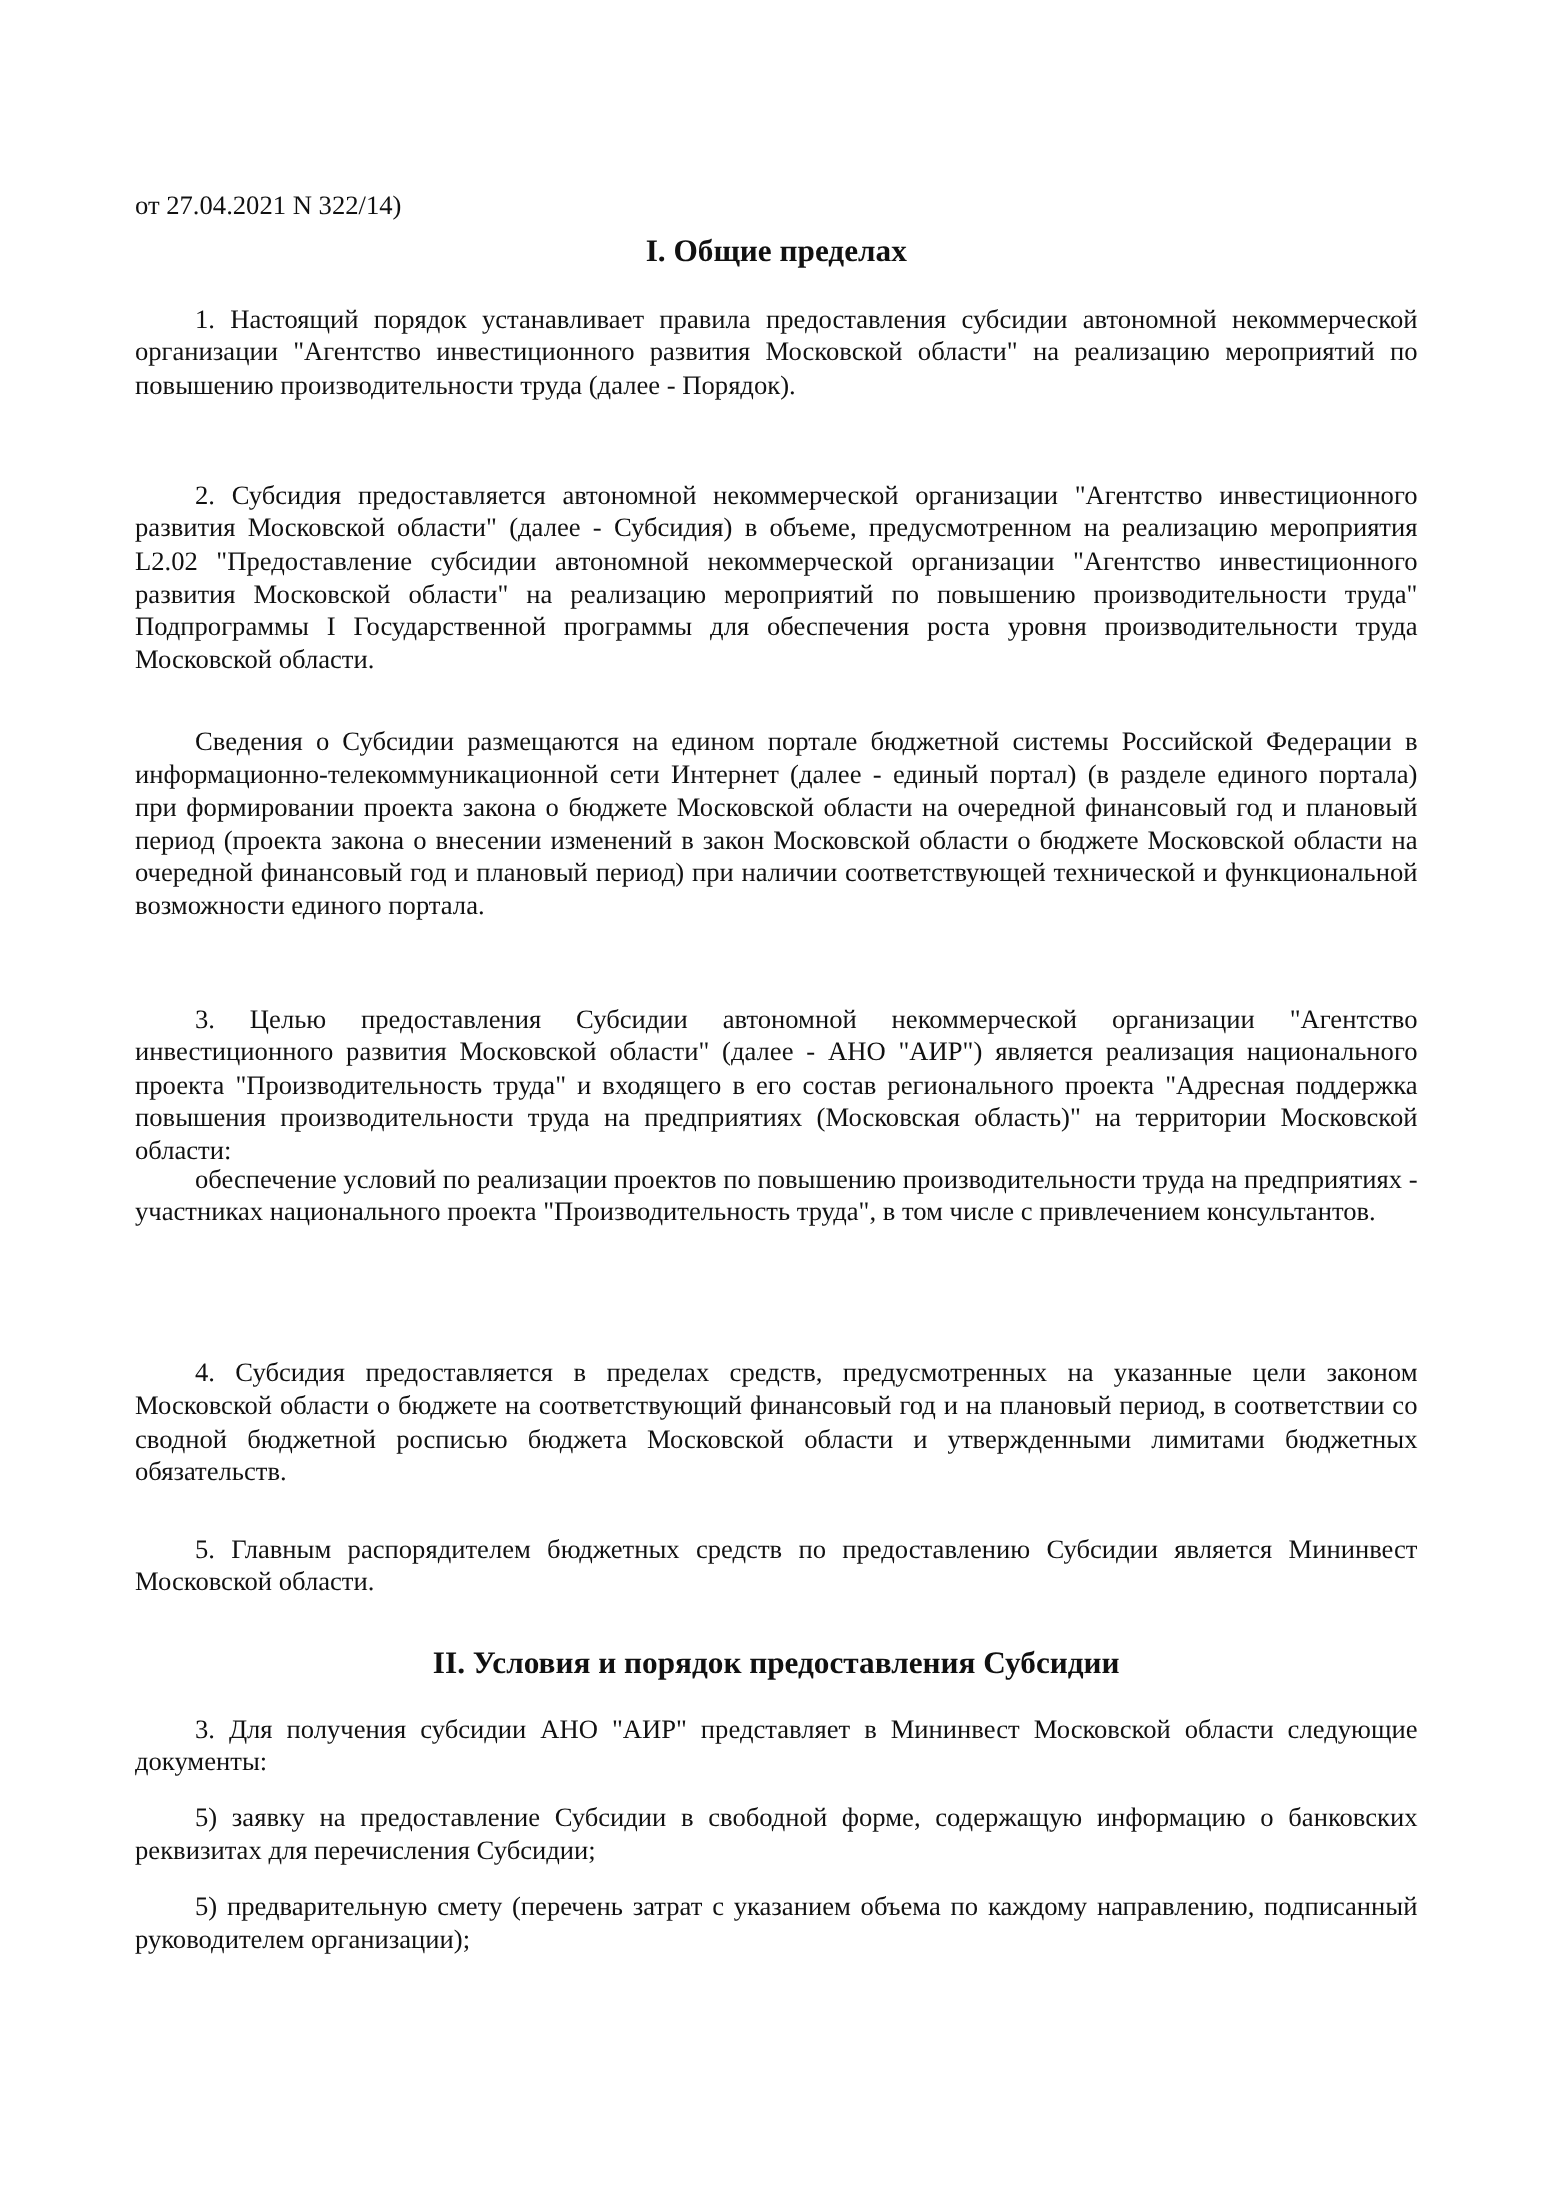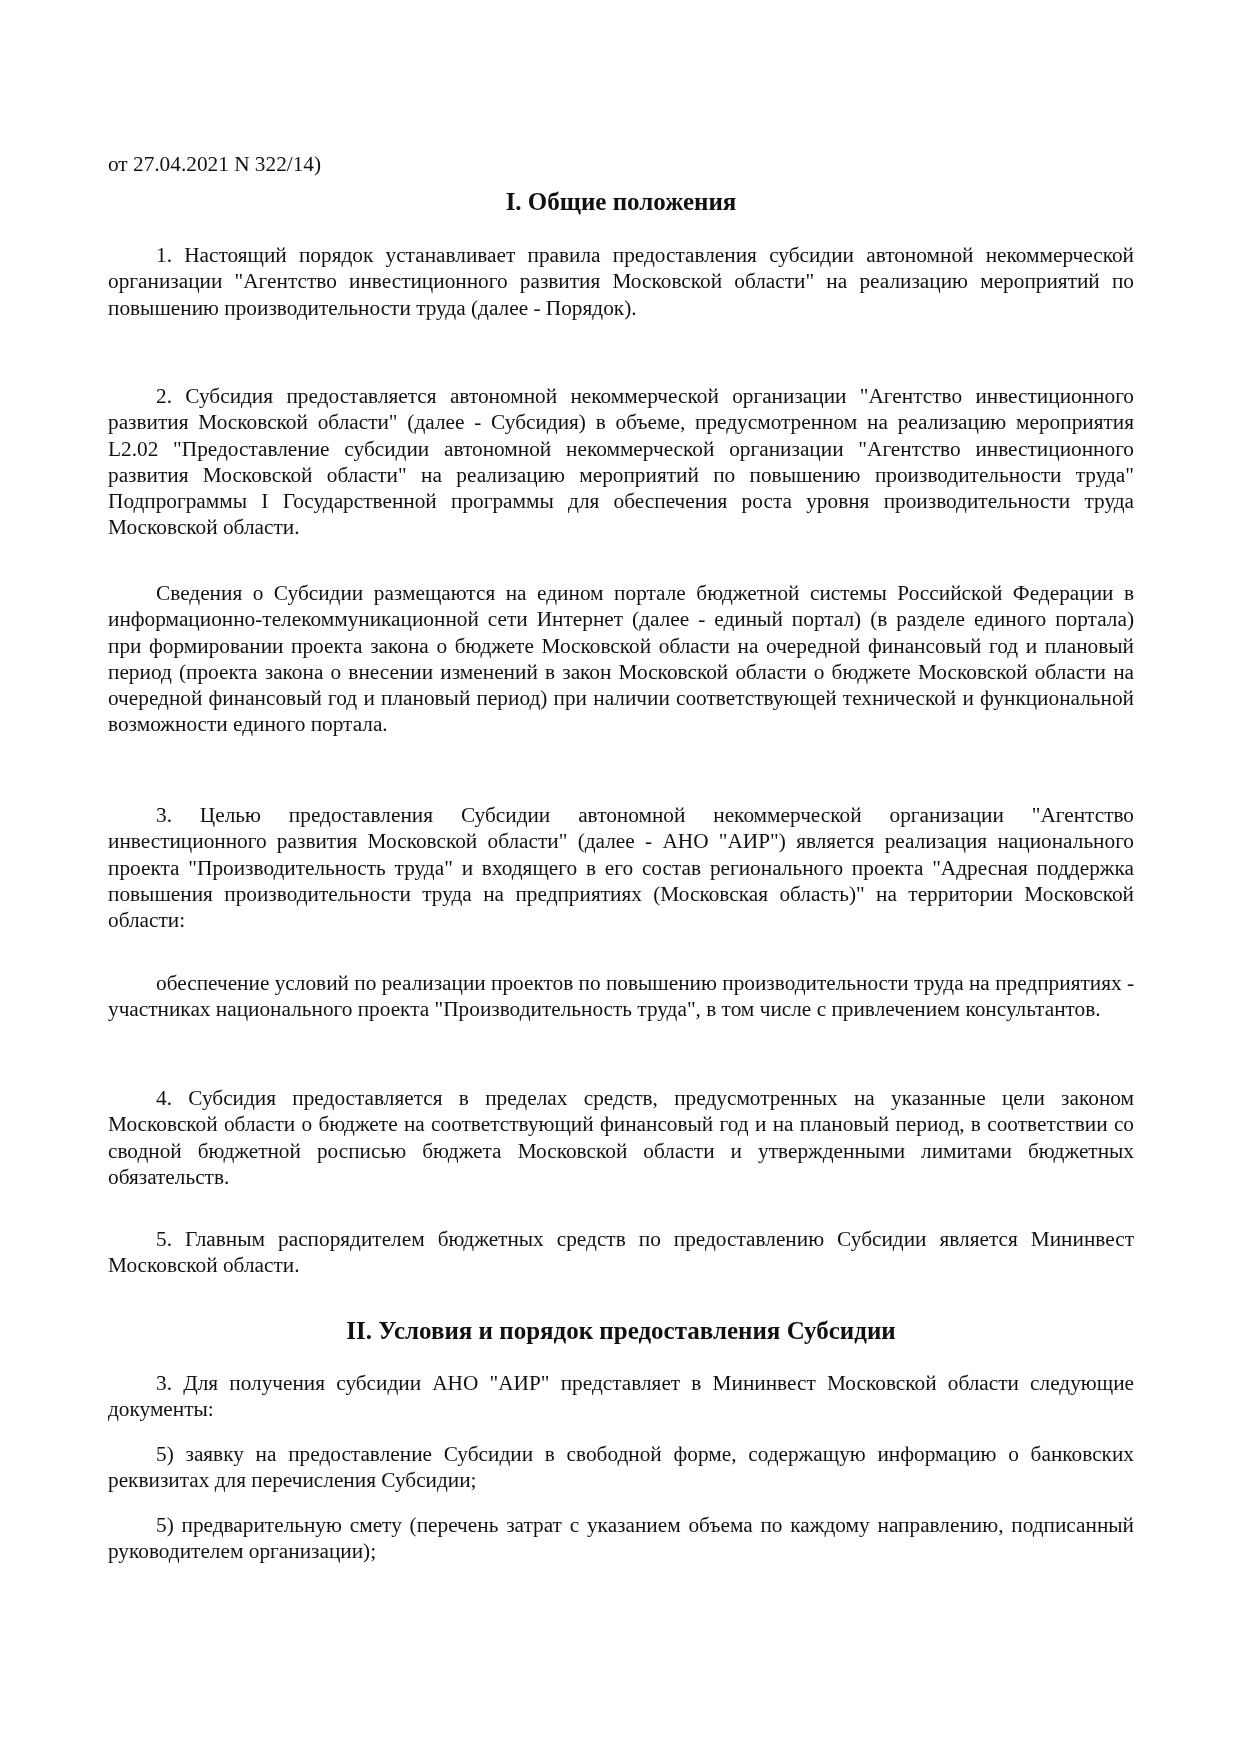--- a/index.html
+++ b/index.html
@@ -18,26 +18,26 @@
     position: absolute; left: 0; width: 1026px; margin: 0;
     text-align: justify; text-indent: 48px;
   }
 </style>
 </head>
 <body>
 
 <div class="page">
   <div class="ref">от 27.04.2021 N 322/14)</div>
 
-  <h2 style="top:187px">I. Общие положения</h2>
+  <h2 style="top:187px">I. Общие пределах</h2>
   <p style="top:242px">1. Настоящий порядок устанавливает правила предоставления субсидии автономной некоммерческой организации "Агентство инвестиционного развития Московской области" на реализацию мероприятий по повышению производительности труда (далее - Порядок).</p>
   <p style="top:383px">2. Субсидия предоставляется автономной некоммерческой организации "Агентство инвестиционного развития Московской области" (далее - Субсидия) в объеме, предусмотренном на реализацию мероприятия L2.02 "Предоставление субсидии автономной некоммерческой организации "Агентство инвестиционного развития Московской области" на реализацию мероприятий по повышению производительности труда" Подпрограммы I Государственной программы для обеспечения роста уровня производительности труда Московской области.</p>
   <p style="top:580px">Сведения о Субсидии размещаются на едином портале бюджетной системы Российской Федерации в информационно-телекоммуникационной сети Интернет (далее - единый портал) (в разделе единого портала) при формировании проекта закона о бюджете Московской области на очередной финансовый год и плановый период (проекта закона о внесении изменений в закон Московской области о бюджете Московской области на очередной финансовый год и плановый период) при наличии соответствующей технической и функциональной возможности единого портала.</p>
   <p style="top:802px">3. Целью предоставления Субсидии автономной некоммерческой организации "Агентство инвестиционного развития Московской области" (далее - АНО "АИР") является реализация национального проекта "Производительность труда" и входящего в его состав регионального проекта "Адресная поддержка повышения производительности труда на предприятиях (Московская область)" на территории Московской области:</p>
-  <p style="top:970px">обеспечение условий по реализации проектов по повышению производительности труда на предприятиях - участниках национального проекта "Производительность труда", в том числе с привлечением консультантов.</p>
+  <p style="top:930px">обеспечение условий по реализации проектов по повышению производительности труда на предприятиях - участниках национального проекта "Производительность труда", в том числе с привлечением консультантов.</p>
   <p style="top:1085px">4. Субсидия предоставляется в пределах средств, предусмотренных на указанные цели законом Московской области о бюджете на соответствующий финансовый год и на плановый период, в соответствии со сводной бюджетной росписью бюджета Московской области и утвержденными лимитами бюджетных обязательств.</p>
   <p style="top:1226px">5. Главным распорядителем бюджетных средств по предоставлению Субсидии является Мининвест Московской области.</p>
 
   <h2 style="top:1316px">II. Условия и порядок предоставления Субсидии</h2>
   <p style="top:1370px">3. Для получения субсидии АНО "АИР" представляет в Мининвест Московской области следующие документы:</p>
   <p style="top:1441px">5) заявку на предоставление Субсидии в свободной форме, содержащую информацию о банковских реквизитах для перечисления Субсидии;</p>
   <p style="top:1512px">5) предварительную смету (перечень затрат с указанием объема по каждому направлению, подписанный руководителем организации);</p>
 </div>
 
 </body></html>

